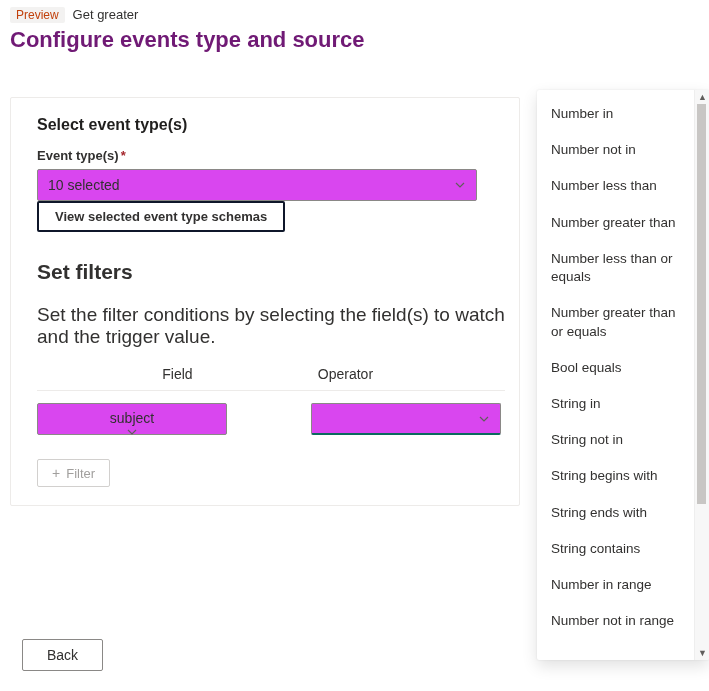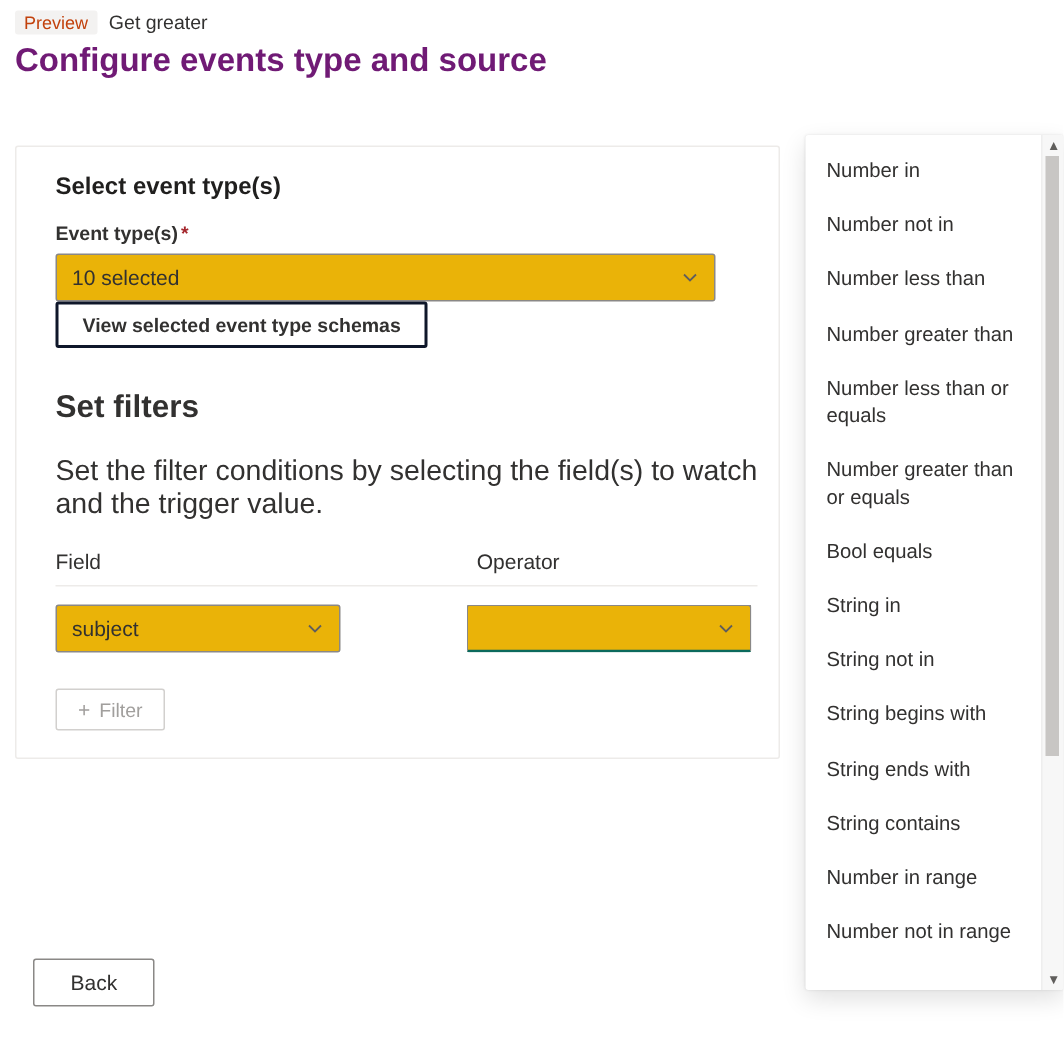--- a/index.html
+++ b/index.html
@@ -64,21 +64,21 @@
       color: #a4262c;
       margin-left: 2px;
     }
     .dropdown {
       display: flex;
       align-items: center;
       justify-content: space-between;
       border: 1px solid #8a8886;
       border-radius: 2px;
       padding: 6px 10px;
-      background: #eab308;
+      background: #d946ef;
       cursor: pointer;
       font-size: 14px;
       color: #323130;
       height: 32px;
     }
     .dropdown.full {
       width: 440px;
     }
     .dropdown.small {
       width: 190px;
@@ -127,30 +127,32 @@
       padding-bottom: 8px;
       margin-bottom: 12px;
     }
     .filter-header-cell {
       font-size: 14px;
       color: #323130;
       font-weight: 400;
     }
     .filter-header-cell.field-col {
       width: 300px;
+      text-align: center;
     }
     .filter-header-cell.op-col {
       width: 200px;
     }
     .filter-row {
       display: flex;
       gap: 0;
     }
     .filter-row .dropdown.small:first-child {
       margin-right: 84px;
+      flex-direction: column;
     }
     .add-filter-button {
       display: inline-flex;
       align-items: center;
       gap: 6px;
       border: 1px solid #d2d0ce;
       border-radius: 2px;
       padding: 5px 14px;
       font-size: 13px;
       color: #a19f9d;

